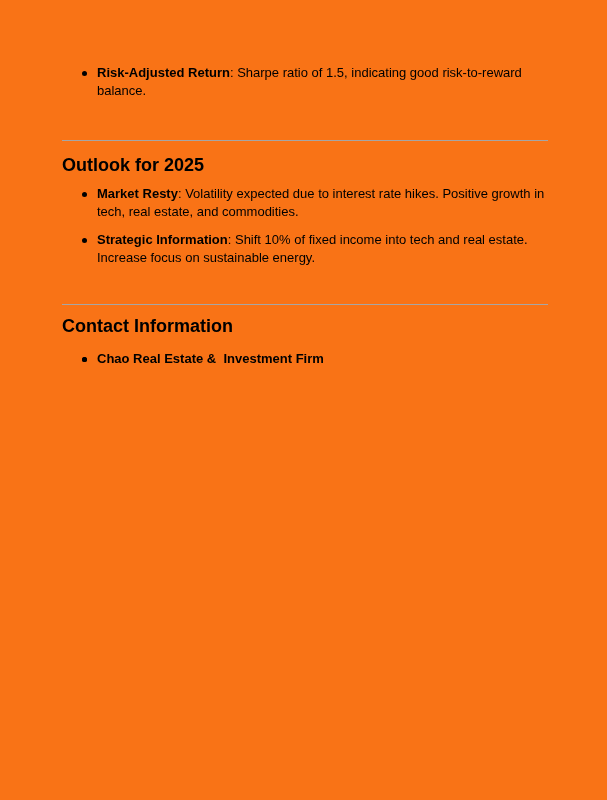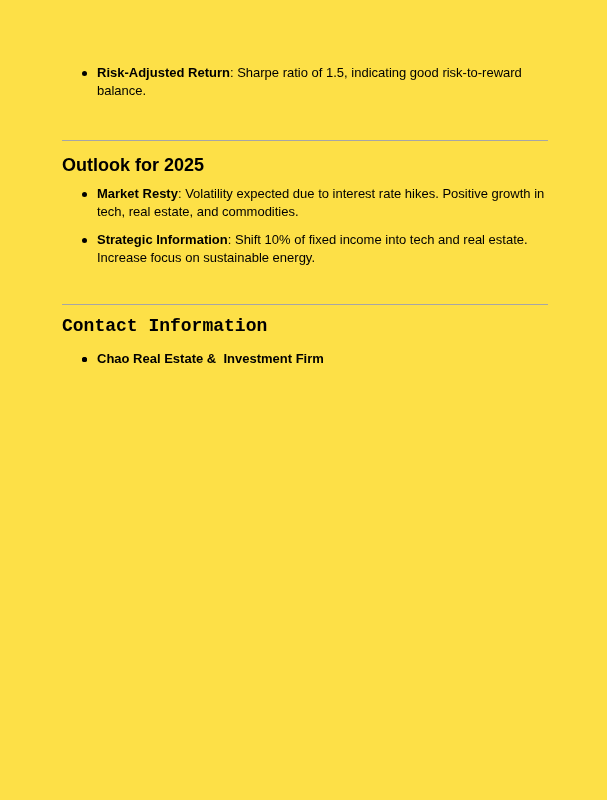--- a/index.html
+++ b/index.html
@@ -5,21 +5,21 @@
   html, body {
     margin: 0;
     padding: 0;
     background: #ffffff;
   }
   .page {
     position: relative;
     box-sizing: border-box;
     width: 607px;
     height: 800px;
-    background: #fde047;
+    background: #f97316;
     color: #000000;
     font-family: "Liberation Sans", sans-serif;
     font-size: 13px;
     line-height: 18px;
     padding: 64px 59px 0 62px;
     overflow: hidden;
   }
   .heading {
     font-weight: bold;
     margin: 0;
@@ -56,21 +56,21 @@
     border-top: 1px solid #a6a6a6;
     height: 0;
     margin: 0;
   }
   
   #hr-1              { margin-top: 40px; }
   #outlook-heading   { margin-top: 15px; }
   #outlook-list      { margin-top: 11px; }
   #outlook-list li + li { margin-top: 10px; }
   #hr-2              { margin-top: 37px; }
-  #contact-heading   { margin-top: 12px; font-family: Liberation Mono, monospace; }
+  #contact-heading   { margin-top: 12px; }
   #contact-list      { margin-top: 15px; }
   #contact-list li + li { margin-top: 3px; }
 </style>
 </head>
 <body>
 
 <div class="page">
 
   <ul class="doc-list" id="performance-list">
     <li>

